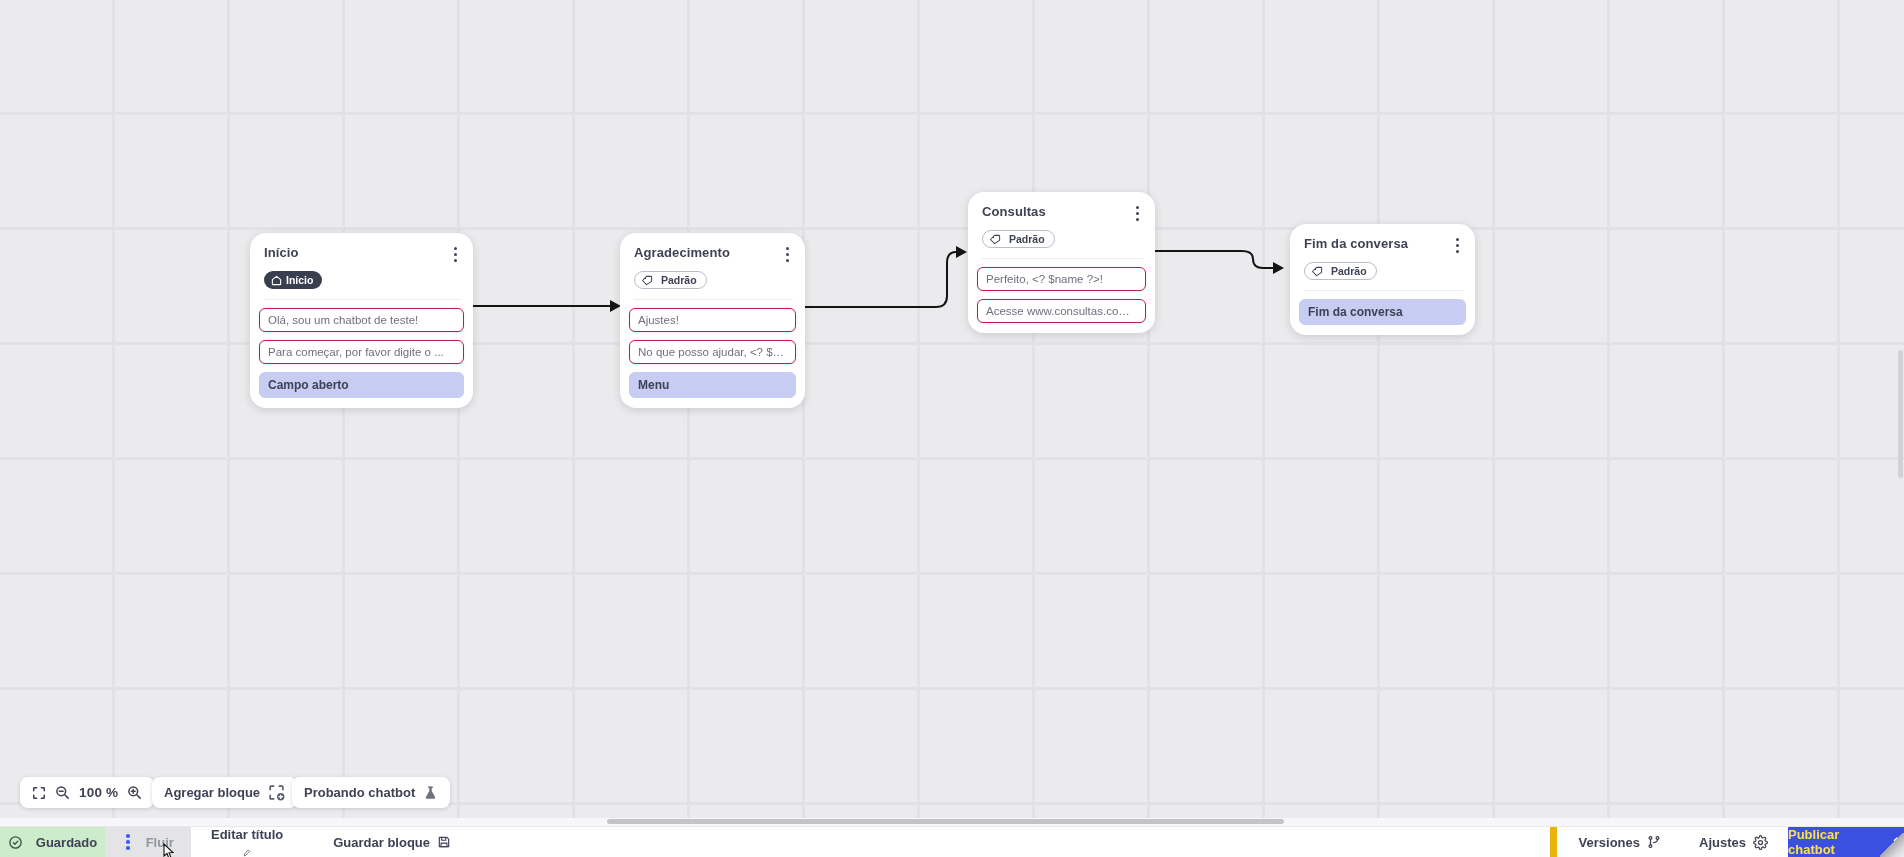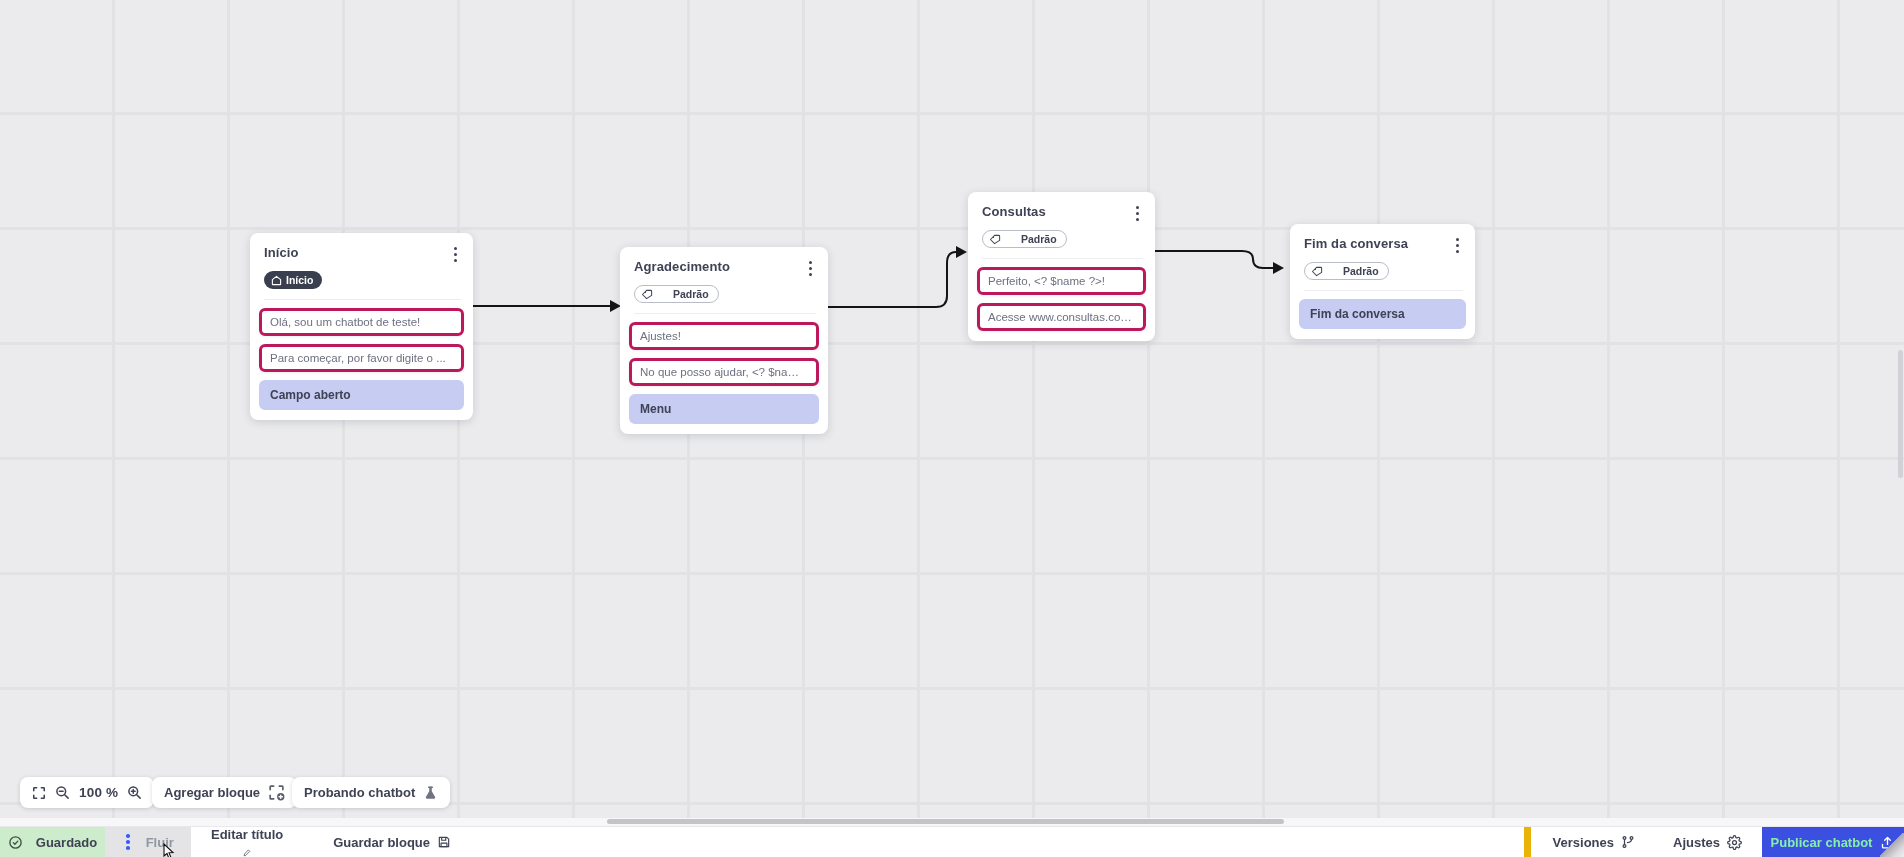--- a/index.html
+++ b/index.html
@@ -20,42 +20,42 @@
       #ebebed;
     overflow:hidden;
   }
 
   .arrows { position:absolute; inset:0; pointer-events:none; }
 
   
   .node {
     position:absolute;
     background:#ffffff;
-    border-radius:8px;
+    border-radius:16px;
     box-shadow:0 2px 8px rgba(40,44,63,.16);
   }
   .node-header { padding:12px 12px 0 14px; }
   .title-row { display:flex; align-items:flex-start; justify-content:space-between; }
   .node-title { font-size:13px; font-weight:700; color:#3f4254; letter-spacing:.1px; }
   .kebab { display:flex; flex-direction:column; gap:3px; padding:2px 4px; cursor:pointer; }
   .kebab i { width:3px; height:3px; border-radius:50%; background:#3f4254; display:block; }
   .badge-dark {
     display:inline-flex; align-items:center; gap:4px;
     background:#3a3f4f; color:#fff; font-size:10.5px; font-weight:700;
     border-radius:10px; padding:3px 9px 3px 7px; margin-top:7px;
   }
   .badge-outline {
-    display:inline-flex; align-items:center; gap:20px;
+    display:inline-flex; align-items:center; gap:8px;
     background:#fff; color:#3f4254; font-size:10.5px; font-weight:700;
     border:1px solid #b9bdc7; border-radius:10px; padding:2px 9px 2px 7px; margin-top:7px;
   }
   .node-divider { border-bottom:1px solid #ededf0; margin-top:9px; }
   .node-body { padding:8px 9px 10px 9px; display:flex; flex-direction:column; gap:8px; }
   .card {
-    background:#fff; border:3px solid #be185d; border-radius:6px;
+    background:#fff; border:1px solid #be185d; border-radius:6px;
     box-shadow:0 1px 3px rgba(40,44,63,.08);
     font-size:11.5px; color:#6d7080;
     padding:5px 8px; white-space:nowrap; overflow:hidden; text-overflow:ellipsis;
     cursor:pointer;
   }
   .card.highlight {
     background:#c6ccf2; border-color:#c6ccf2; color:#3f4254; font-weight:700; font-size:12px;
     box-shadow:none;
   }
 
@@ -83,23 +83,23 @@
     display:flex; align-items:stretch; font-size:13px;
   }
   .seg { display:flex; align-items:center; gap:13px; }
   .seg-saved { background:#cdeccb; width:105px; justify-content:center; font-weight:700; color:#3f4254; }
   .seg-tab { background:#e4e4e6; width:86px; justify-content:center; gap:12px; cursor:pointer; position:relative; }
   .seg-tab .tab-label { color:#9096a2; font-weight:700; }
   .bar-btn { display:flex; align-items:center; gap:7px; padding:0 14px; font-weight:700; color:#3f4254; cursor:pointer; }
   .bar-btn.first { margin-left:6px;flex-direction:column; }
   .right-group { margin-left:auto; display:flex; align-items:stretch; border-left:7px solid #eab308; }
   .publish-btn {
-    background:#3b4fe0; color:#86efac; font-weight:700;
+    background:#3b4fe0; color:#fde047; font-weight:700;
     display:flex; align-items:center; justify-content:center; gap:8px;
-    width:142px; cursor:pointer;
+    width:116px; cursor:pointer;
   }
   .corner-fold {
     position:absolute; right:0; bottom:0; width:24px; height:24px;
     background:linear-gradient(135deg, rgba(0,0,0,0) 46%, #a9a9af 48%, #dcdcdf 78%, #efeff1 100%);
     pointer-events:none;
   }
   .cursor-glyph { position:absolute; left:160px; top:843px; pointer-events:none; }
 
   svg { display:block; }
 </style>
@@ -139,21 +139,21 @@
       </span>
       <div class="node-divider"></div>
     </div>
     <div class="node-body">
       <div class="card">Olá, sou um chatbot de teste!</div>
       <div class="card">Para começar, por favor digite o ...</div>
       <div class="card highlight">Campo aberto</div>
     </div>
   </div>
 
-  <div class="node" style="left:620px; top:247px; width:208px">
+  <div class="node" style="left:620px; top:233px; width:185px">
     <div class="node-header">
       <div class="title-row">
         <span class="node-title">Agradecimento</span>
         <span class="kebab">
             <i></i>
             <i></i>
             <i></i>
           </span>
       </div>
       <span class="badge-outline">

